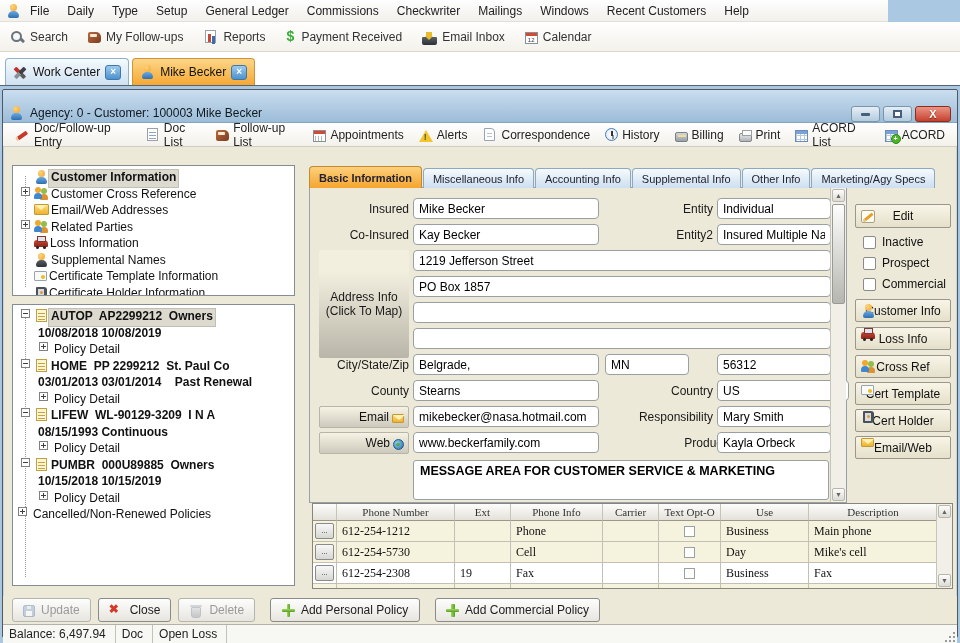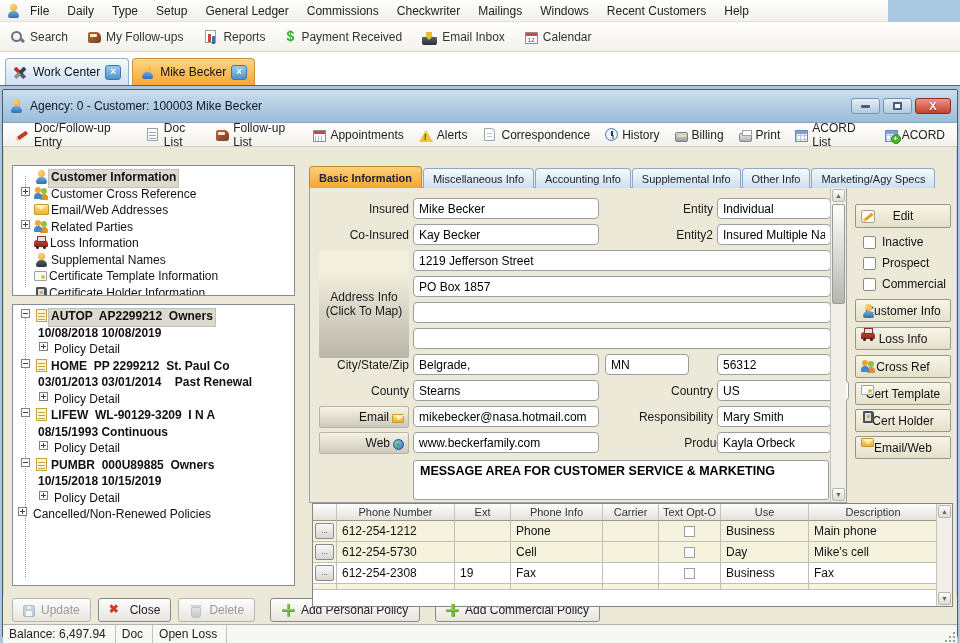--- a/index.html
+++ b/index.html
@@ -26,21 +26,21 @@
   .apptab.active{background:linear-gradient(#fdd687,#f5a834);border-color:#d0933a;}
   .tabx{width:16px;height:15px;border-radius:3px;border:1px solid #3a78b0;
     background:linear-gradient(#9ccaee,#4e92cc);color:#fff;font-size:10px;font-weight:bold;
     display:flex;align-items:center;justify-content:center;line-height:1;}
   .tabx::before{content:"×";}
   
   .mdi{position:absolute;left:0;top:85px;width:960px;height:558px;background:#a9c7e1;border-top:1px solid #5a6470;}
   .win{position:absolute;left:2px;top:3px;width:956px;height:549px;background:#ece9d8;
     border:1px solid #50575e;border-radius:2px;box-shadow:inset 0 0 0 1px #c4d4e2;}
   .titlebar{height:26px;background:linear-gradient(#cadeef,#9cbcd8);border-bottom:1px solid #84a4c0;
-    display:flex;align-items:center;gap:6px;padding:16px 6px;font-size:12px;color:#101820;border-radius:2px 2px 0 0;}
+    display:flex;align-items:flex-start;gap:6px;padding:16px 6px;font-size:12px;color:#101820;border-radius:2px 2px 0 0;}
   .wctrls{margin-left:auto;display:flex;gap:3px;}
   .wbtn{width:29px;height:16px;border:1px solid #7a94ac;border-radius:3px;
     background:linear-gradient(#e6eef6,#b4ccde);display:flex;align-items:center;justify-content:center;}
   .wbtn.close{width:36px;background:linear-gradient(#ea9585,#c8402e);border-color:#8c2c1c;color:#fff;
     font-weight:bold;font-size:11px;text-shadow:0 1px 1px #7a2414;}
   .gly-min{width:9px;height:3px;background:#44607c;border-radius:1px;}
   .gly-max{width:9px;height:8px;border:2px solid #44607c;background:#fff;}
   
   .wtoolbar{height:24px;background:linear-gradient(#ffffff,#f3f1ea);border-bottom:1px solid #d0cdc2;
     display:flex;align-items:center;gap:15px;padding:0 12px;font-size:12px;color:#222;}
@@ -82,21 +82,21 @@
     align-items:center;justify-content:center;background:linear-gradient(#fcfcfc,#dcdcd4);border:1px solid #b8b5aa;border-radius:2px;}
   .sthumb{position:absolute;left:1px;width:13px;background:linear-gradient(#fdfdfd,#b6b6b0);border:1px solid #9a9a94;border-radius:2px;}
   
   .sbtn{position:absolute;left:852px;width:96px;height:23px;display:flex;align-items:center;
     background:linear-gradient(#f8f5e8,#e4e0ca);border:1px solid #9a968a;border-radius:2px;font-size:12px;}
   .sbtn .cap{flex:1;text-align:center;}
   .sbtn .icside{position:absolute;left:5px;}
   .chkrow{position:absolute;left:860px;display:flex;align-items:center;gap:6px;font-size:12px;}
   .chk{width:13px;height:13px;background:#fff;border:1px solid #8a8a8a;border-radius:2px;}
   
-  .pt{position:absolute;left:309px;top:356px;width:641px;height:104px;border:1px solid #88857a;background:#fff;overflow:hidden;}
+  .pt{position:absolute;left:309px;top:356px;width:641px;height:86px;border:1px solid #88857a;background:#fff;overflow:hidden;font-family:Liberation Serif, serif;}
   .ptgrid{display:grid;grid-template-columns:24px 118px 56px 92px 56px 62px 88px 1fr;width:625px;}
   .ph{height:17px;background:linear-gradient(#fdfdfd,#e3e1d8);border-right:1px solid #c6c3b8;
     border-bottom:1px solid #9a978c;font-size:11px;color:#333;display:flex;align-items:center;justify-content:center;}
   .pc{height:21px;border-right:1px solid #c2bfb4;border-bottom:1px solid #c2bfb4;font-size:12px;
     padding:3px 0 0 5px;white-space:nowrap;overflow:hidden;}
   .pc.c{display:flex;align-items:center;justify-content:center;padding:0;}
   .bg{background:#f5f2dd;}
   .rowbtn{width:19px;height:16px;border:1px solid #8a8a8a;border-radius:2px;
     background:linear-gradient(#f8f8f8,#d6d6d2);font-size:8px;line-height:1;text-align:center;color:#333;
     display:flex;align-items:center;justify-content:center;}

